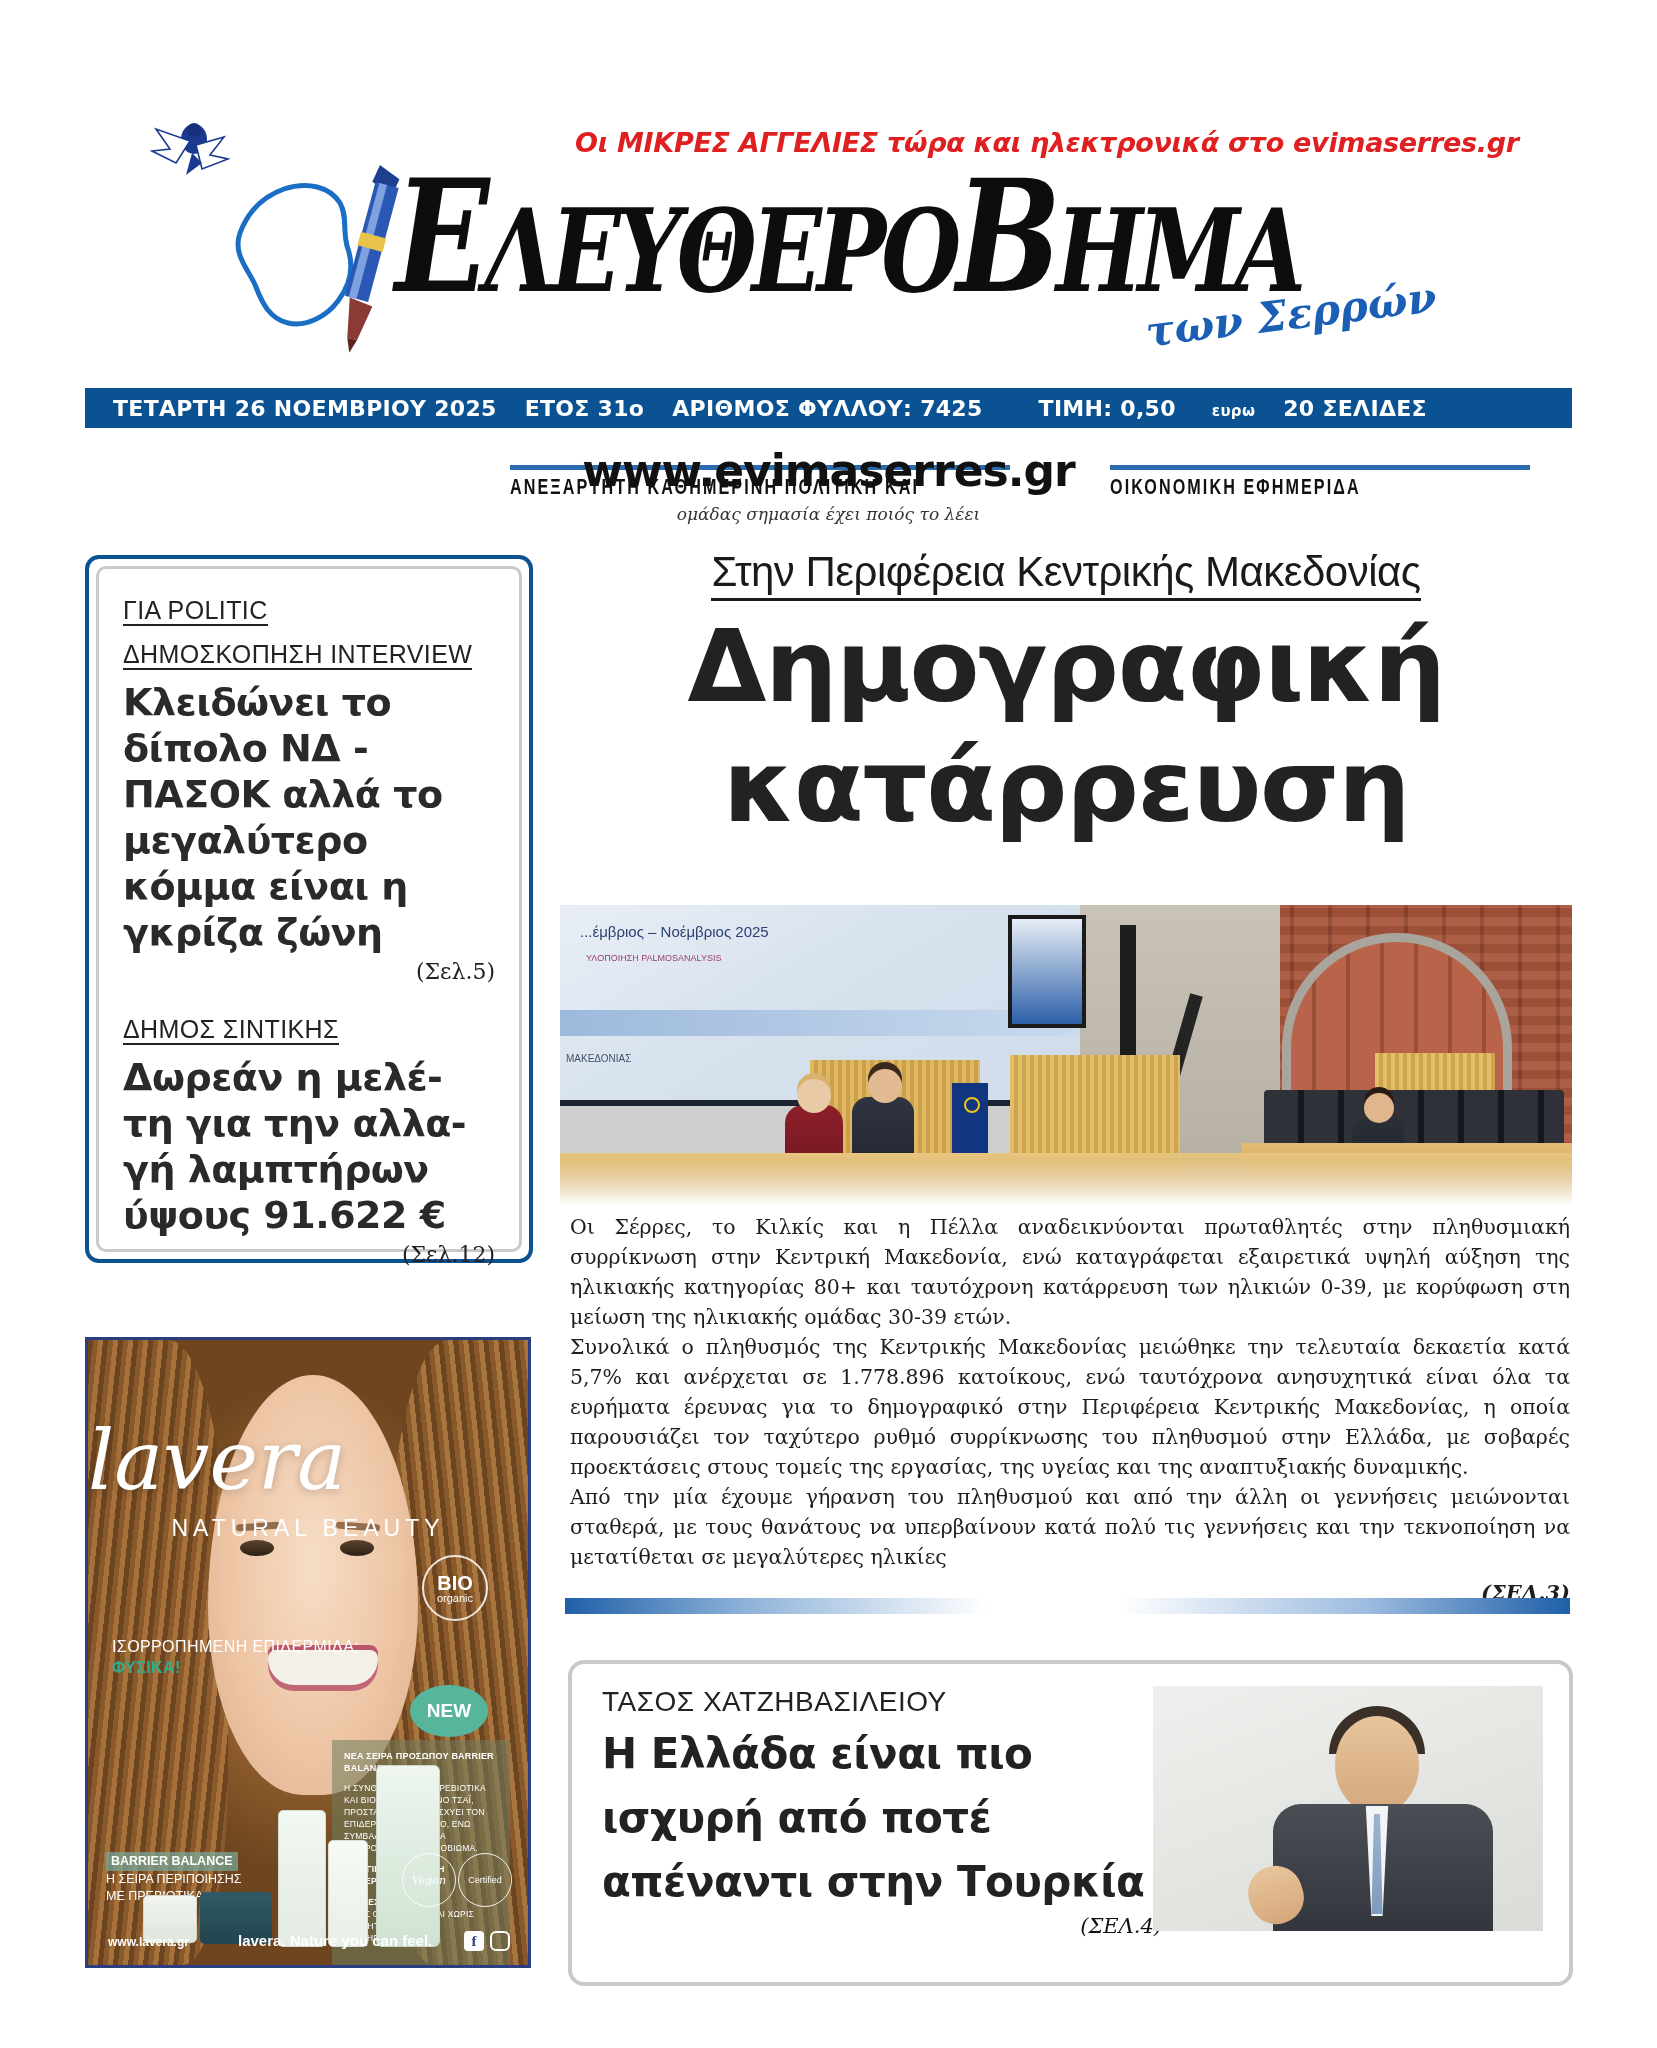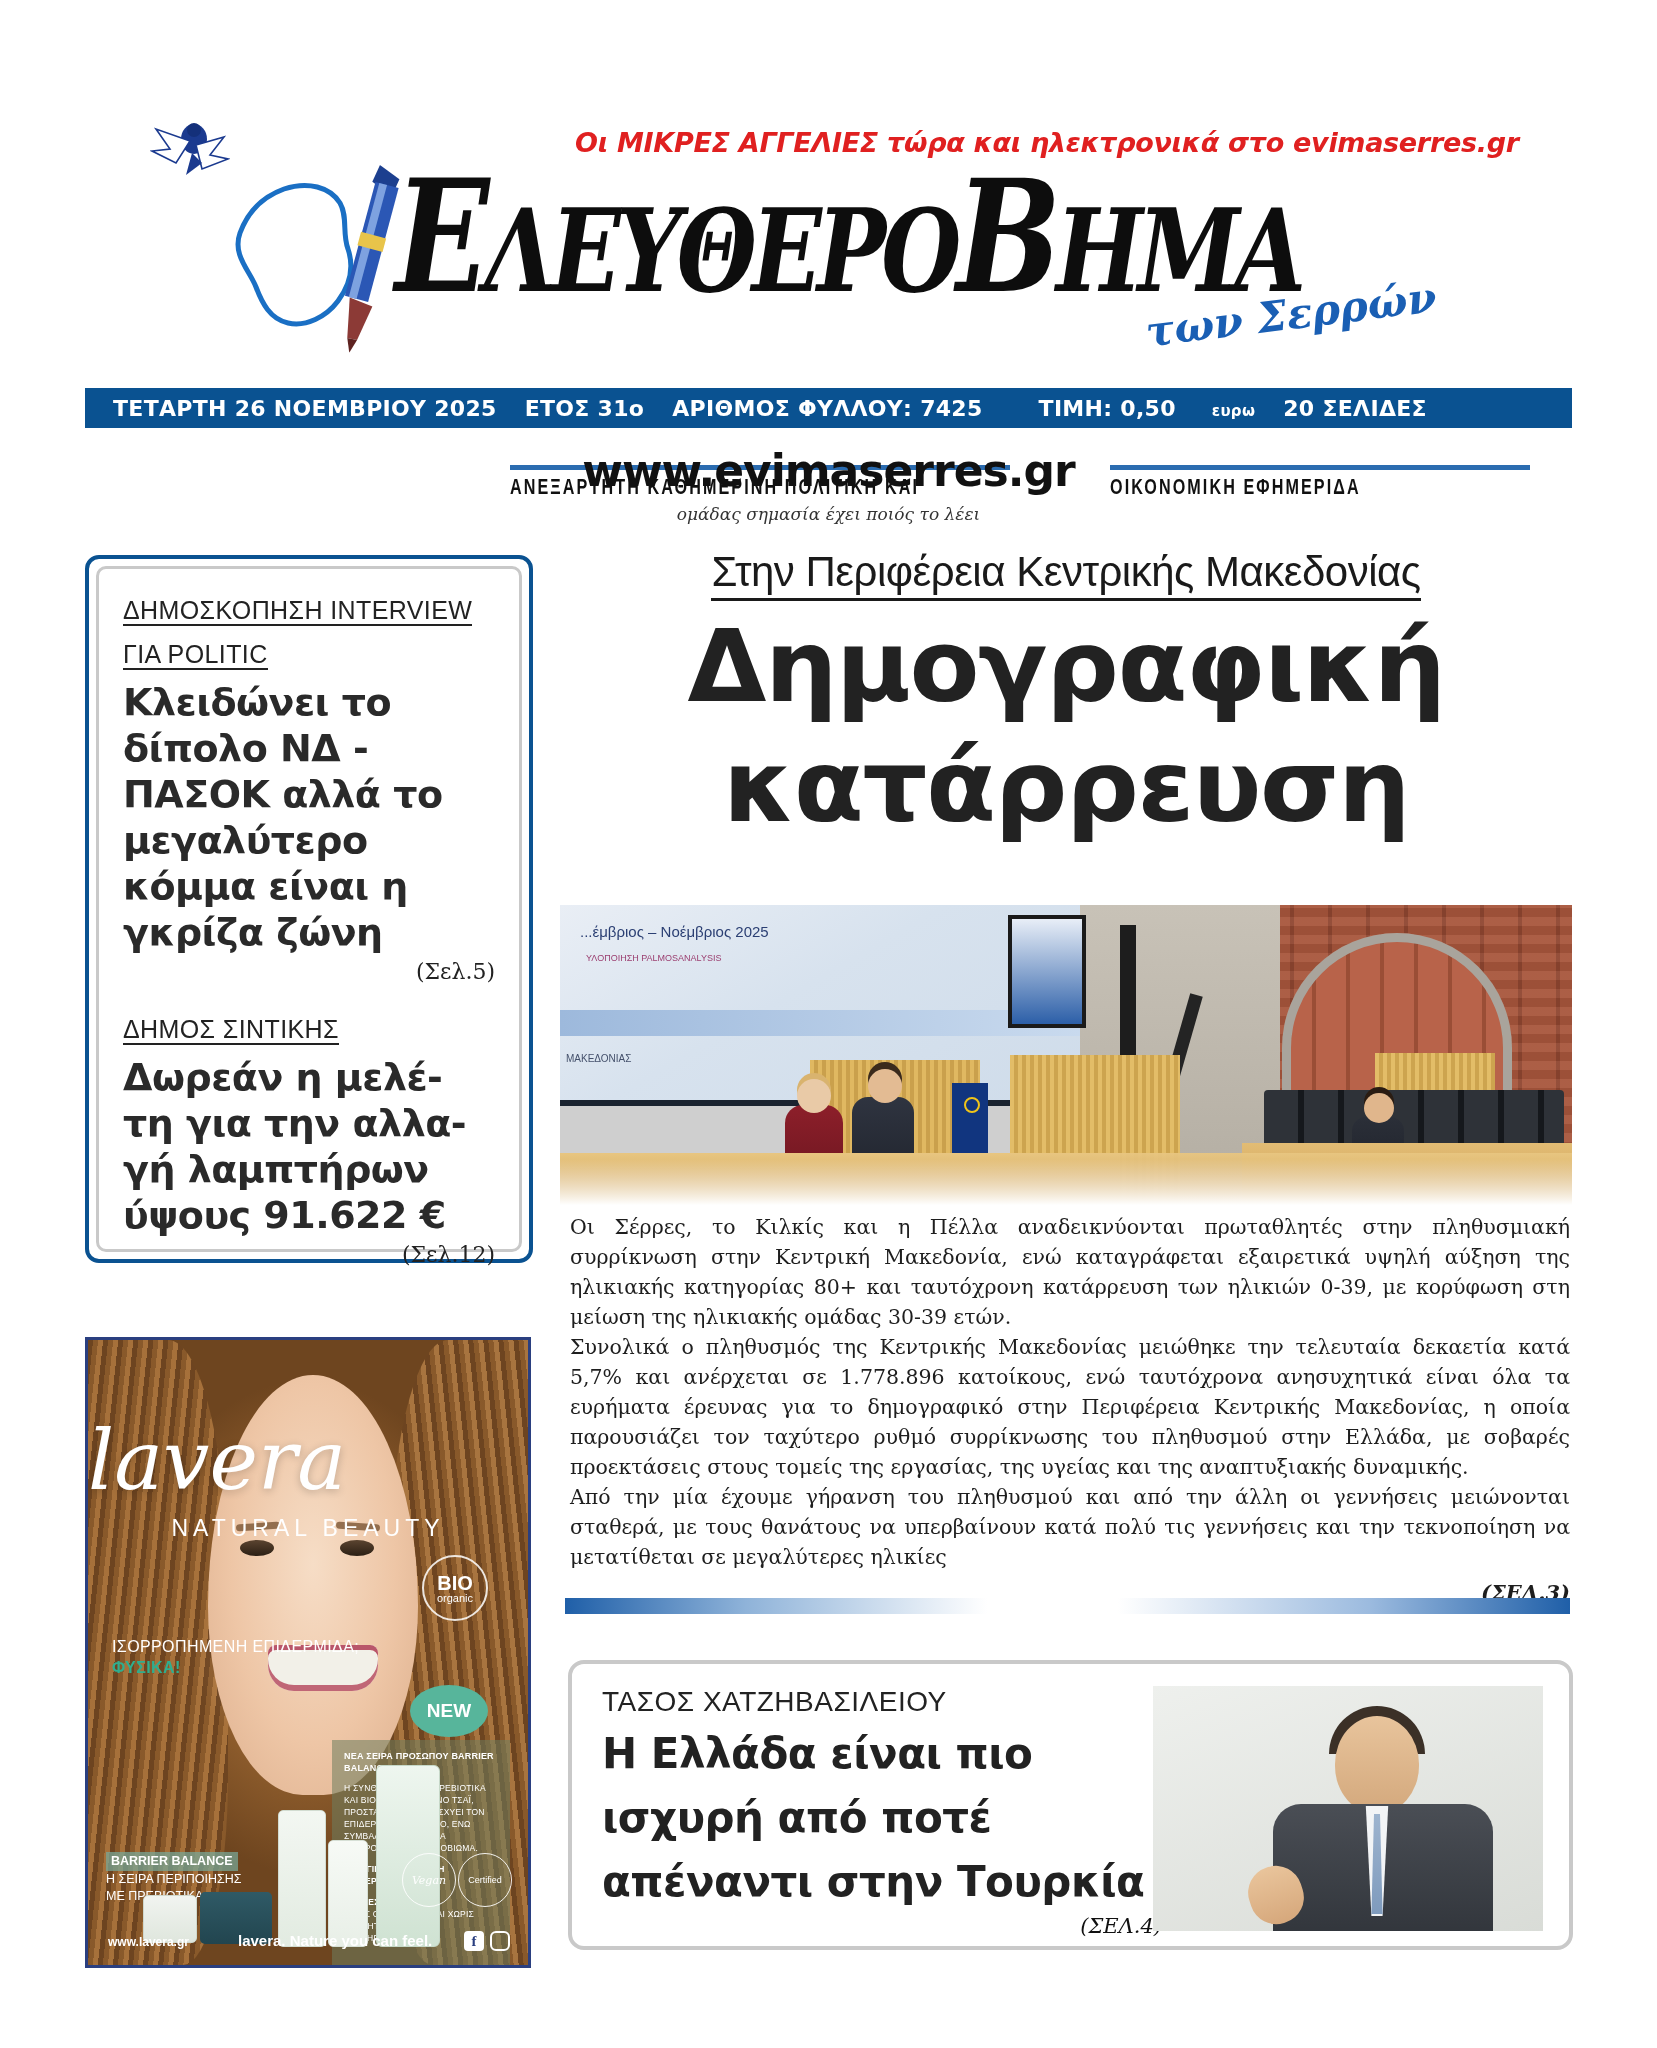--- a/index.html
+++ b/index.html
@@ -235,21 +235,21 @@
      font-family:"DejaVu Serif", serif;font-size:20.5px;line-height:30px;
      color:#1e1e1e;text-align:justify;}
   .body-text p{margin:0;}
   .sel3{text-align:right;font-family:"DejaVu Serif", serif;font-style:italic;
      font-weight:bold;font-size:21px;margin-top:6px;}
 
   .gradbar{position:absolute;left:565px;top:1598px;width:1005px;height:16px;
      background:linear-gradient(90deg,#1f5fa8 0%,#8fb3d9 18%,#ffffff 42%,#ffffff 55%,#9cbbdf 80%,#1f5fa8 100%);}
 
   
-  .bottom-box{position:absolute;left:568px;top:1660px;width:1005px;height:290px;
+  .bottom-box{position:absolute;left:568px;top:1660px;width:1005px;height:326px;
      border:4px solid #c9c9c9;border-radius:16px;background:#fff;box-sizing:border-box;}
   .bb-left{position:absolute;left:30px;top:22px;width:560px;}
   .bb-kicker{font-family:"Liberation Sans", sans-serif;font-size:28px;color:#222;letter-spacing:.5px;}
   .bb-head{font-family:"DejaVu Sans", sans-serif;font-weight:bold;font-size:42px;
      line-height:56px;color:#222;margin-top:8px;letter-spacing:-0.5px;}
   .bb-ref{font-family:"DejaVu Serif", serif;font-style:italic;font-size:21px;
      text-align:right;margin-top:4px;}
   .bb-photo{position:absolute;right:26px;top:22px;width:390px;height:245px;overflow:hidden;
      background:linear-gradient(#e7e9e6,#d6d9d4);}
   .bbp-bg{position:absolute;inset:0;background:linear-gradient(160deg,#eef0ed,#d9dcd7);}
@@ -320,24 +320,24 @@
 
   <div class="webline">www.evimaserres.gr</div>
   <div class="slogan">ομάδας σημασία έχει ποιός το λέει</div>
 
   <div class="leftcol">
     <div class="news-box">
       <div class="news-box-inner">
 
         <div>
           <div class="kicker-wrap">
-            <span class="kicker">ΔΗΜΟΣΚΟΠΗΣΗ INTERVIEW</span>
+            <span class="kicker">ΓΙΑ POLITIC</span>
           </div>
           <div class="kicker-wrap">
-            <span class="kicker">ΓΙΑ POLITIC</span>
+            <span class="kicker">ΔΗΜΟΣΚΟΠΗΣΗ INTERVIEW</span>
           </div>
           <div class="side-head">Κλειδώνει το δίπολο ΝΔ - ΠΑΣΟΚ αλλά το μεγαλύτερο κόμμα είναι η γκρίζα ζώνη</div>
           <div class="pageref">(Σελ.5)</div>
         </div>
 
         <div class="sep-gap"></div>
 
         <div>
           <div class="kicker-wrap">
             <span class="kicker">ΔΗΜΟΣ ΣΙΝΤΙΚΗΣ</span>

